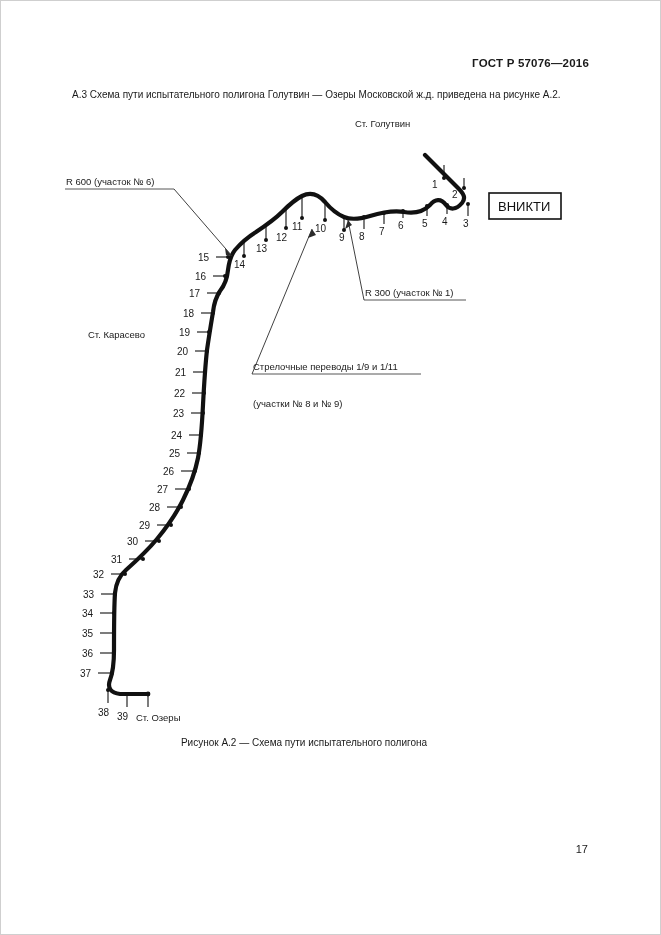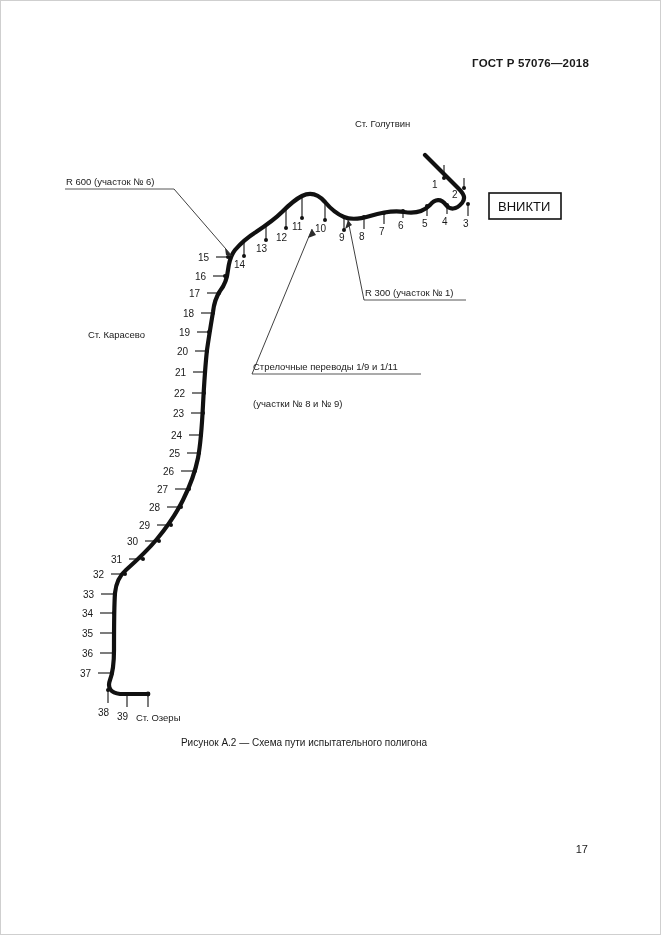--- a/index.html
+++ b/index.html
@@ -114,22 +114,23 @@
     stroke: #111111;
     stroke-width: 1.6;
   }
 </style>
 </head>
 <body>
 
 <div class="page">
   <div class="page-border"></div>
 
-  <div class="doc-header">ГОСТ Р 57076—2018</div>
-
+  <div class="doc-header">ГОСТ Р 57076—2016</div>
+
+  <div class="body-text">А.3 Схема пути испытательного полигона Голутвин — Озеры Московской ж.д. приведена на рисунке А.2.</div>
 
   <div class="figure">
     <svg width="661" height="620" viewBox="0 0 661 620" xmlns="http://www.w3.org/2000/svg">
 
       <text class="stationlabel" x="355" y="17">Ст. Голутвин</text>
 
       <text class="stationlabel" x="88" y="228">Ст. Карасево</text>
 
       <text class="stationlabel" x="136" y="611">Ст. Озеры</text>
 

